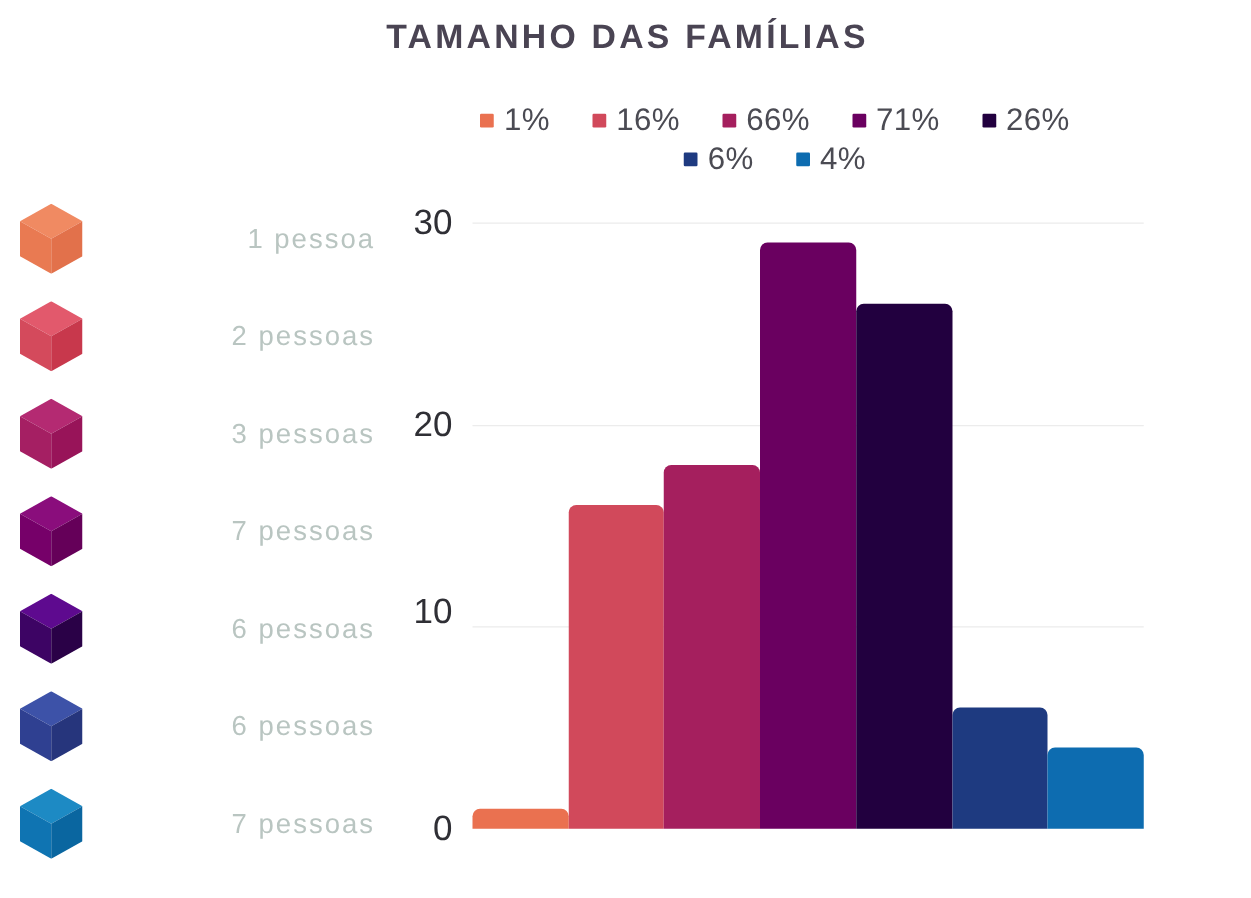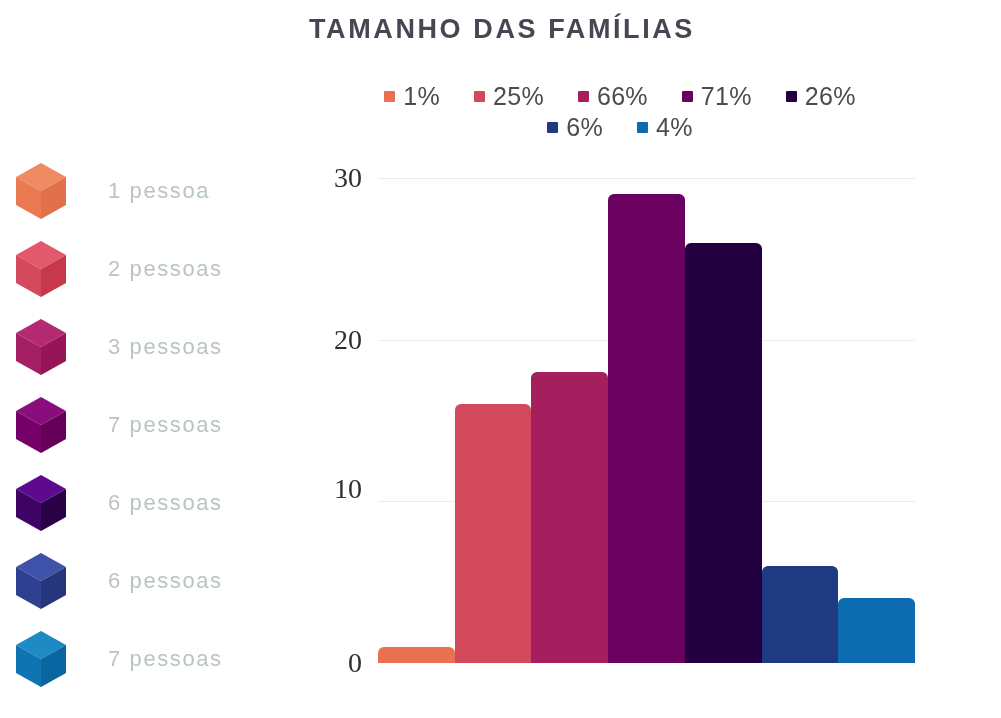--- a/index.html
+++ b/index.html
@@ -37,39 +37,39 @@
   .legend-label {
     font-size: 25px;
     color: #4b4b53;
     font-family: "Liberation Sans", sans-serif;
     letter-spacing: 0.3px;
     line-height: 1;
   }
 
   
   .sidebar { position: absolute; left: 0; top: 152px; width: 300px; }
-  .key-row { position: relative; height: 78px; display: flex; align-items: center; }
+  .key-row { position: relative; height: 78px; display: flex; align-items: center; justify-content: space-between; }
   .cube { width: 50px; height: 56px; margin-left: 16px; flex: none; display: block; }
   .key-label {
     margin-left: 42px;
     font-size: 22px;
     color: #b9c5c1;
     letter-spacing: 1.6px;
     font-family: "Liberation Sans", sans-serif;
     white-space: nowrap;
   }
 
   
   .plot { position: absolute; left: 0; top: 0; width: 1001px; height: 718px; }
   .y-axis-labels { position: absolute; left: 300px; width: 62px; top: 0; height: 718px; }
   .y-tick {
     position: absolute; right: 0; width: 62px;
     text-align: right;
     font-size: 28px; color: #2f2f35;
-    font-family: Liberation Serif, serif;
+    font-family: Liberation Sans, sans-serif;
     transform: translateY(-50%);
   }
   .gridline {
     position: absolute;
     left: 378px; width: 537px;
     height: 1px; background: #ececec;
   }
   .bars-layer { position: absolute; left: 378px; top: 0; width: 537px; height: 718px; }
   .bar {
     position: absolute;
@@ -85,21 +85,21 @@
   <div class="chart-title">TAMANHO DAS FAMÍLIAS</div>
 
   <div class="legend">
     <div class="legend-row row1">
       <div class="legend-item">
         <span class="legend-swatch" style="background:#ea7150"></span>
         <span class="legend-label">1%</span>
       </div>
       <div class="legend-item">
         <span class="legend-swatch" style="background:#d1495b"></span>
-        <span class="legend-label">25%</span>
+        <span class="legend-label">16%</span>
       </div>
       <div class="legend-item">
         <span class="legend-swatch" style="background:#a51f5e"></span>
         <span class="legend-label">66%</span>
       </div>
       <div class="legend-item">
         <span class="legend-swatch" style="background:#6a0060"></span>
         <span class="legend-label">71%</span>
       </div>
       <div class="legend-item">

